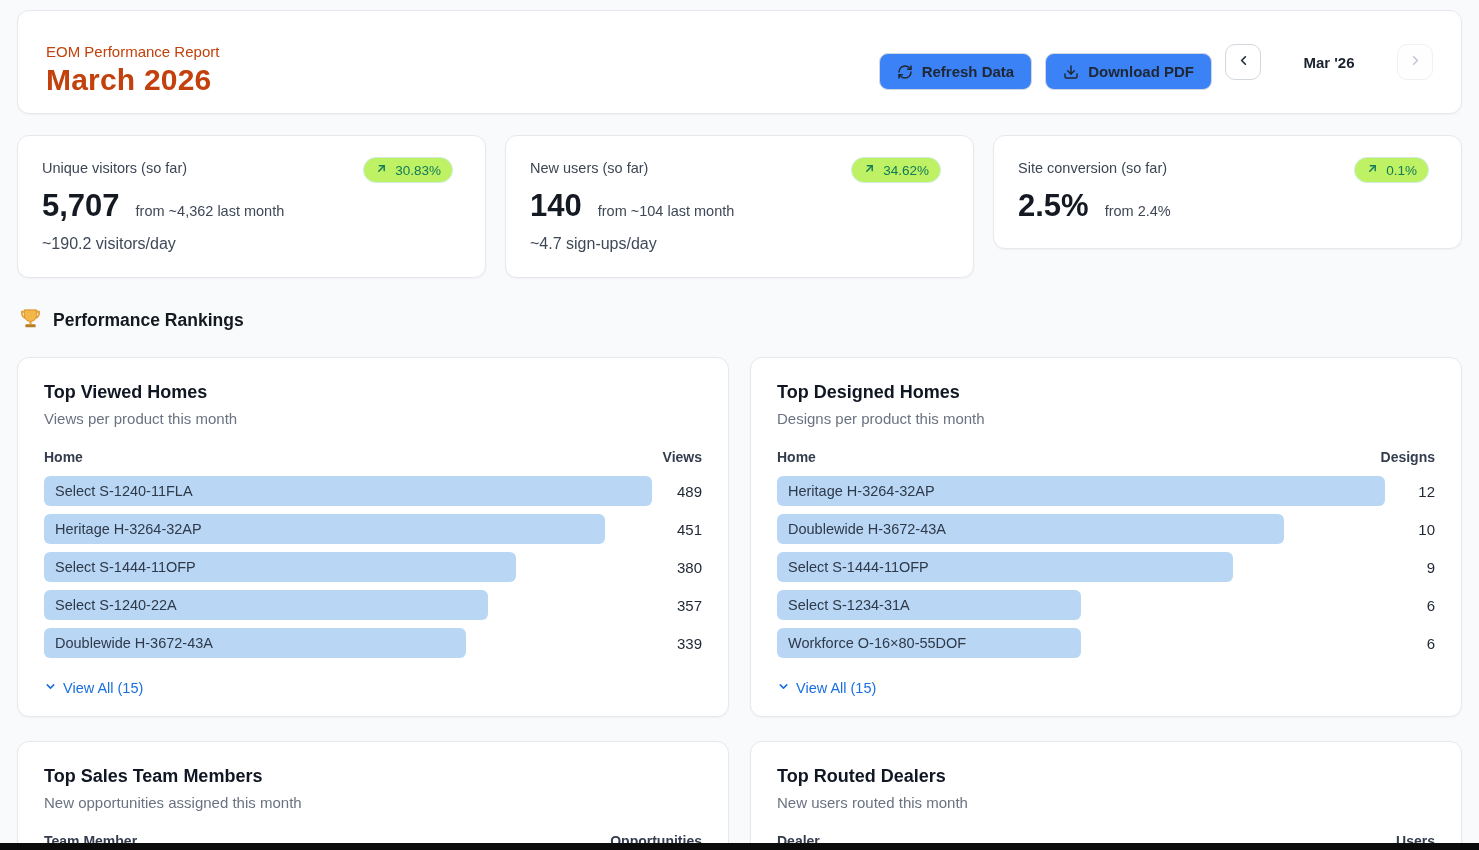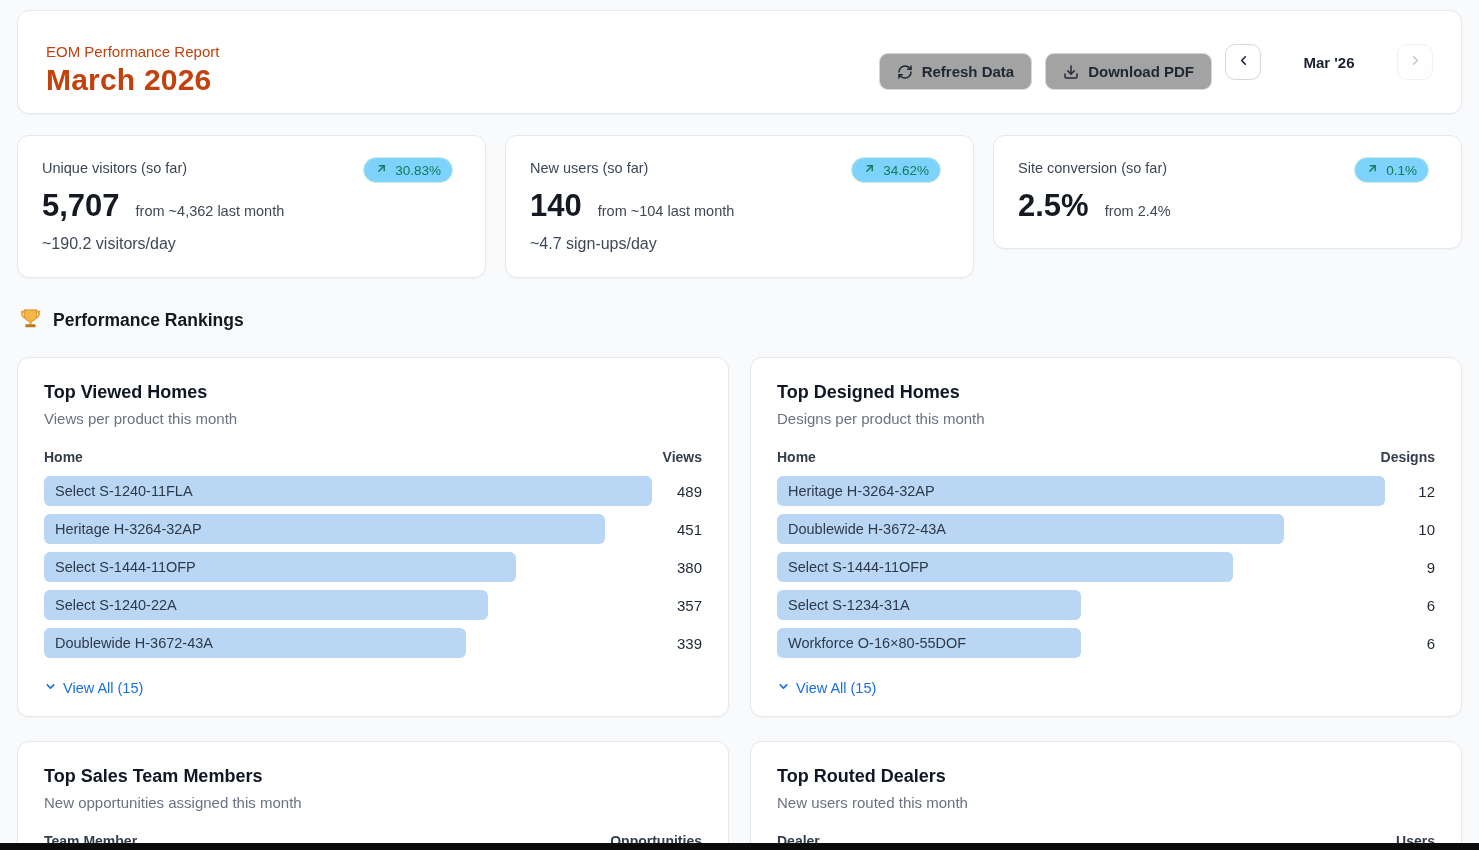--- a/index.html
+++ b/index.html
@@ -18,21 +18,21 @@
   
   .header-card {
     display:flex; justify-content:space-between; align-items:center;
     padding:18px 28px; height:104px;
   }
   .report-label { font-size:15px; color:#c2410c; margin-bottom:3px;margin-top:16px; }
   .report-title { font-size:30px; font-weight:700; color:#c2410c; letter-spacing:.2px; }
   .header-actions { display:flex; align-items:center; gap:13px; }
   .btn {
     display:flex; align-items:center; gap:9px;
-    background:#a3a3a3; border:1px solid #d3d7de; border-radius:9px;
+    background:#3b82f6; border:1px solid #d3d7de; border-radius:9px;
     padding:16px 17px; height:37px; font-size:15px; font-weight:600; color:#1f2733;
     font-family:inherit; cursor:pointer;margin-top:19px;
   }
   .btn svg { display:block; }
   .icon-btn {
     width:36px; height:36px; display:flex; align-items:center; justify-content:center;
     background:#fff; border:1px solid #d3d7de; border-radius:10px; cursor:pointer;
   }
   .icon-btn.disabled { border-color:#f0f1f3; color:#c3c8d0; background:#fefefe; }
   .month-label { font-size:15px; font-weight:700; color:#1a2230; width:110px; text-align:center; }
@@ -40,21 +40,21 @@
   
   .stats-row {
     margin-top:21px; display:grid; grid-template-columns:repeat(3,1fr);
     gap:19px; align-items:start;
   }
   .stat-card { padding:21px 32px 24px 24px; }
   .stat-top { display:flex; justify-content:space-between; align-items:flex-start; }
   .stat-label { font-size:14.5px; color:#3d4654; padding-top:3px; }
   .badge {
     display:flex; align-items:center; gap:7px;
-    background:#7dd3fc; border:1px solid #cdeedd; border-radius:999px;
+    background:#bef264; border:1px solid #cdeedd; border-radius:999px;
     padding:4px 11px; font-size:13.5px; color:#117a58; font-weight:500;
   }
   .stat-value-row { display:flex; align-items:baseline; gap:16px; margin-top:5px; }
   .stat-value { font-size:31px; font-weight:700; color:#141922; }
   .stat-compare { font-size:14.5px; color:#3f4856; }
   .stat-rate { margin-top:11px; font-size:16px; color:#3f4856; }
 
   
   .section-heading {
     margin:29px 2px 23px 2px; display:flex; align-items:center; gap:11px;

